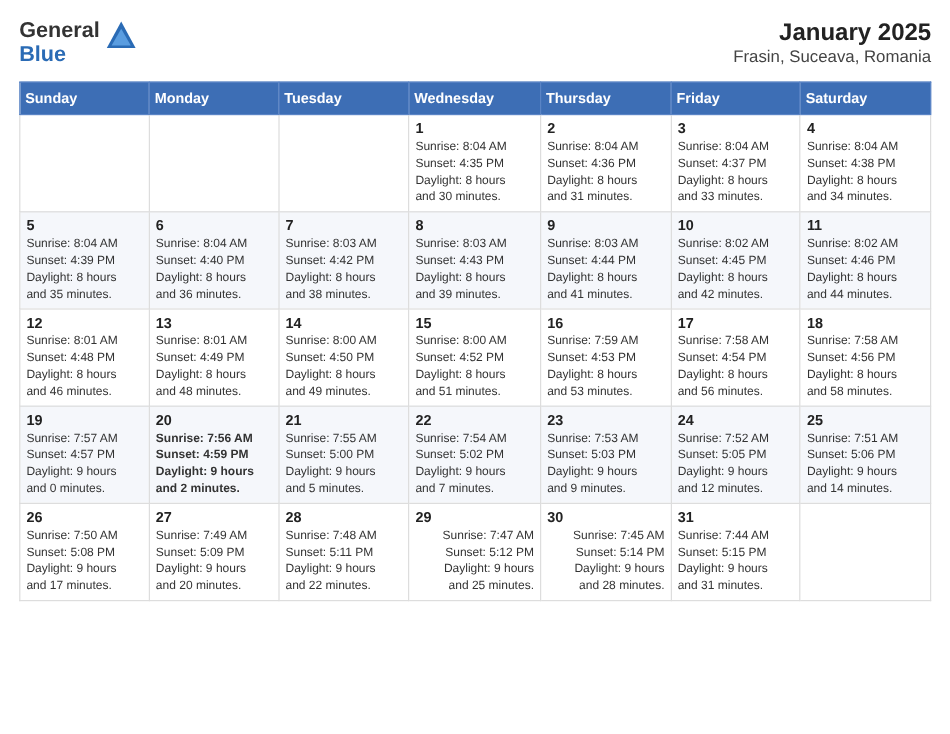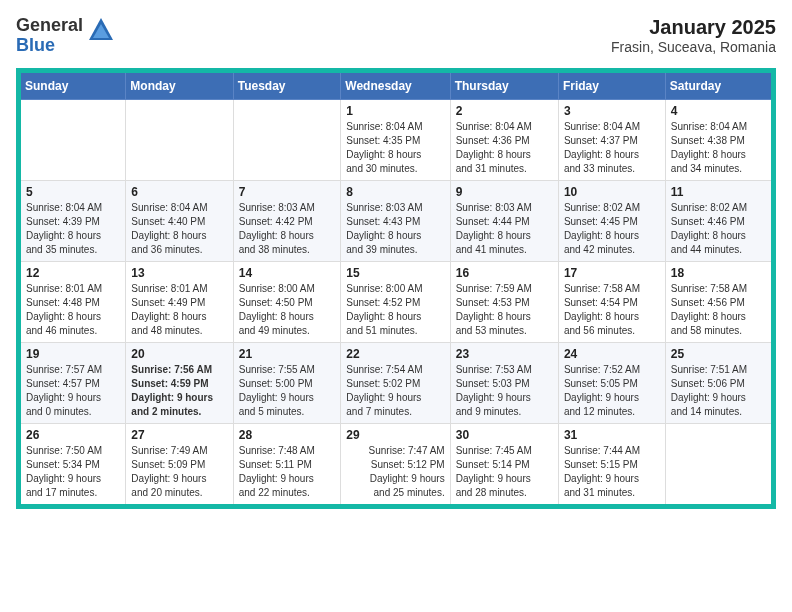--- a/index.html
+++ b/index.html
@@ -47,21 +47,21 @@
       font-weight: bold;
       color: #222;
     }
     .location {
       font-size: 14px;
       color: #444;
     }
     .calendar {
       width: 100%;
       border-collapse: collapse;
-      border: 5px solid #14b8a6;
+      border: 1px solid #14b8a6;
     }
     .calendar th {
       background: #3d6eb5;
       color: #fff;
       font-size: 12px;
       font-weight: bold;
       padding: 6px 4px;
       text-align: left;
       border: 1px solid #5a84c5;
     }
@@ -310,21 +310,21 @@
           <div class="day-info" style="white-space: pre-line;">Sunrise: 7:51 AM
 Sunset: 5:06 PM
 Daylight: 9 hours
 and 14 minutes.</div>
         </td>
       </tr>
       <tr>
         <td>
           <span class="day-num">26</span>
           <div class="day-info" style="white-space: pre-line;">Sunrise: 7:50 AM
-Sunset: 5:34 PM
+Sunset: 5:08 PM
 Daylight: 9 hours
 and 17 minutes.</div>
         </td>
         <td>
           <span class="day-num">27</span>
           <div class="day-info" style="white-space: pre-line;">Sunrise: 7:49 AM
 Sunset: 5:09 PM
 Daylight: 9 hours
 and 20 minutes.</div>
         </td>
@@ -337,21 +337,21 @@
         </td>
         <td>
           <span class="day-num">29</span>
           <div class="day-info" style="white-space: pre-line; text-align: right;">Sunrise: 7:47 AM
 Sunset: 5:12 PM
 Daylight: 9 hours
 and 25 minutes.</div>
         </td>
         <td>
           <span class="day-num">30</span>
-          <div class="day-info" style="white-space: pre-line;">Sunrise: 7:45 AM
+          <div class="day-info" style="white-space: pre-line; text-align: right;">Sunrise: 7:45 AM
 Sunset: 5:14 PM
 Daylight: 9 hours
 and 28 minutes.</div>
         </td>
         <td>
           <span class="day-num">31</span>
           <div class="day-info" style="white-space: pre-line;">Sunrise: 7:44 AM
 Sunset: 5:15 PM
 Daylight: 9 hours
 and 31 minutes.</div>

